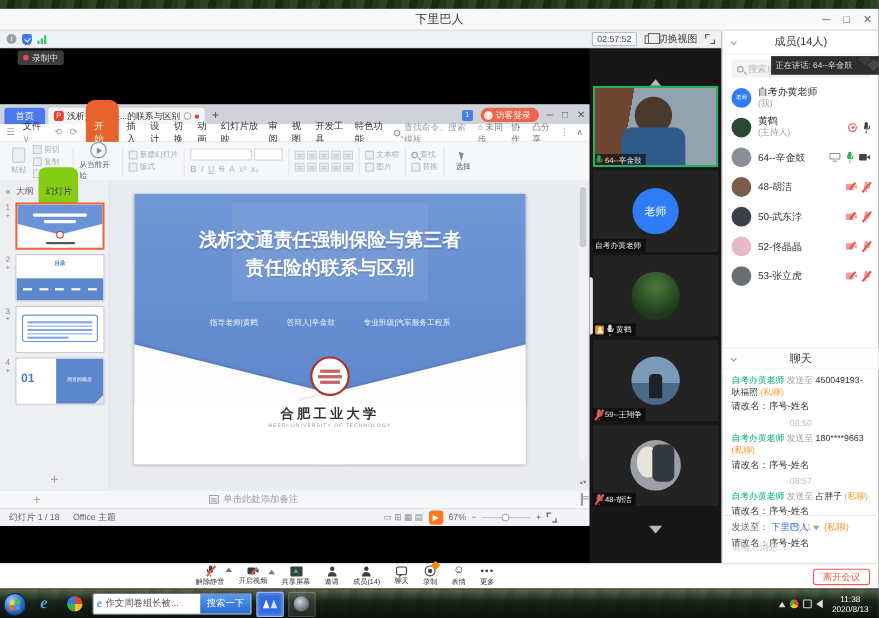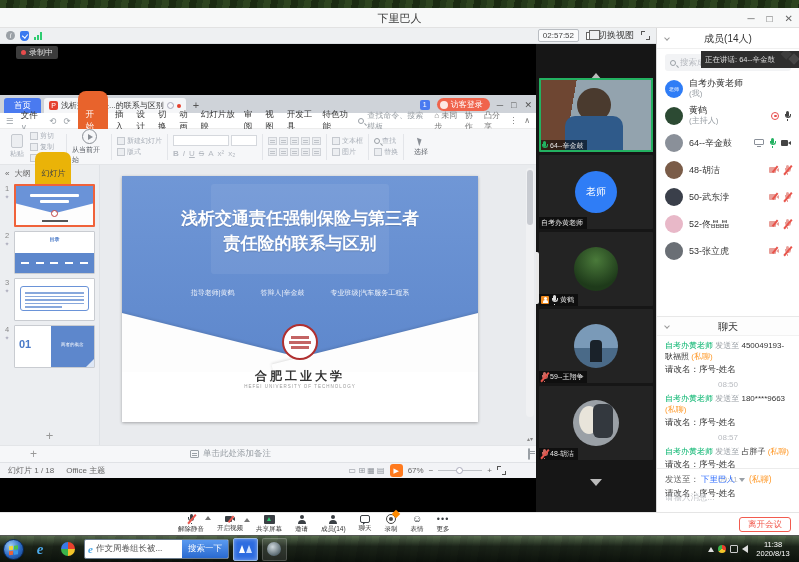--- a/index.html
+++ b/index.html
@@ -70,21 +70,21 @@
 .fmt b{font-weight:bold;}.fmt i{font-style:italic;}.fmt u{text-decoration:underline;}.fmt s{text-decoration:line-through;}
 .agrid{display:grid;grid-template-columns:repeat(5,9px);gap:2px;}
 .agrid span{height:8px;border:1px solid #d0d3d8;background:#eceef1;position:relative;}
 .agrid span::after{content:"";position:absolute;left:1px;right:1px;top:2px;border-top:1px solid #c0c4ca;box-shadow:0 2px 0 #c0c4ca;}
 .cursor-ic{width:7px;height:9px;position:relative;}
 .cursor-ic::after{content:"";position:absolute;border-left:4px solid #8a8f96;border-top:3px solid transparent;border-bottom:6px solid transparent;transform:rotate(-15deg);}
 
 .w-body{position:absolute;top:70px;left:0;right:0;bottom:33px;display:flex;}
 .w-thumbs{width:100px;background:#eceef1;border-right:1px solid #dfe2e6;position:relative;}
 .t-head{height:17px;display:flex;align-items:center;gap:5px;font-size:8px;color:#666;padding:0 5px;}
-.t-pill{background:#eab308;border-radius:7px;padding:16px 6px;color:#444;}
+.t-pill{background:#84cc16;border-radius:7px;padding:16px 6px;color:#444;}
 .t-item{display:flex;margin:2px 4px 4px 2px;gap:2px;}
 .t-no{width:10px;font-size:7.5px;color:#888;text-align:center;line-height:9px;}
 .t-no em{display:block;font-style:normal;font-size:6px;color:#aab;}
 .t-thumb{flex:1;height:43px;background:#fff;border:1px solid #c9ccd1;border-radius:1px;position:relative;overflow:hidden;}
 .t-sel{border:2px solid #f0623a;}
 .mini-blue{position:absolute;inset:0;background:#6a93d8;}
 .mini-bar{position:absolute;background:#fff;height:3px;border-radius:1px;}
 .mini-fold-l,.mini-fold-r{position:absolute;width:60px;height:26px;background:#fdfdfd;top:22px;}
 .mini-fold-l{left:-14px;transform:rotate(14deg);}
 .mini-fold-r{right:-14px;transform:rotate(-14deg);}

